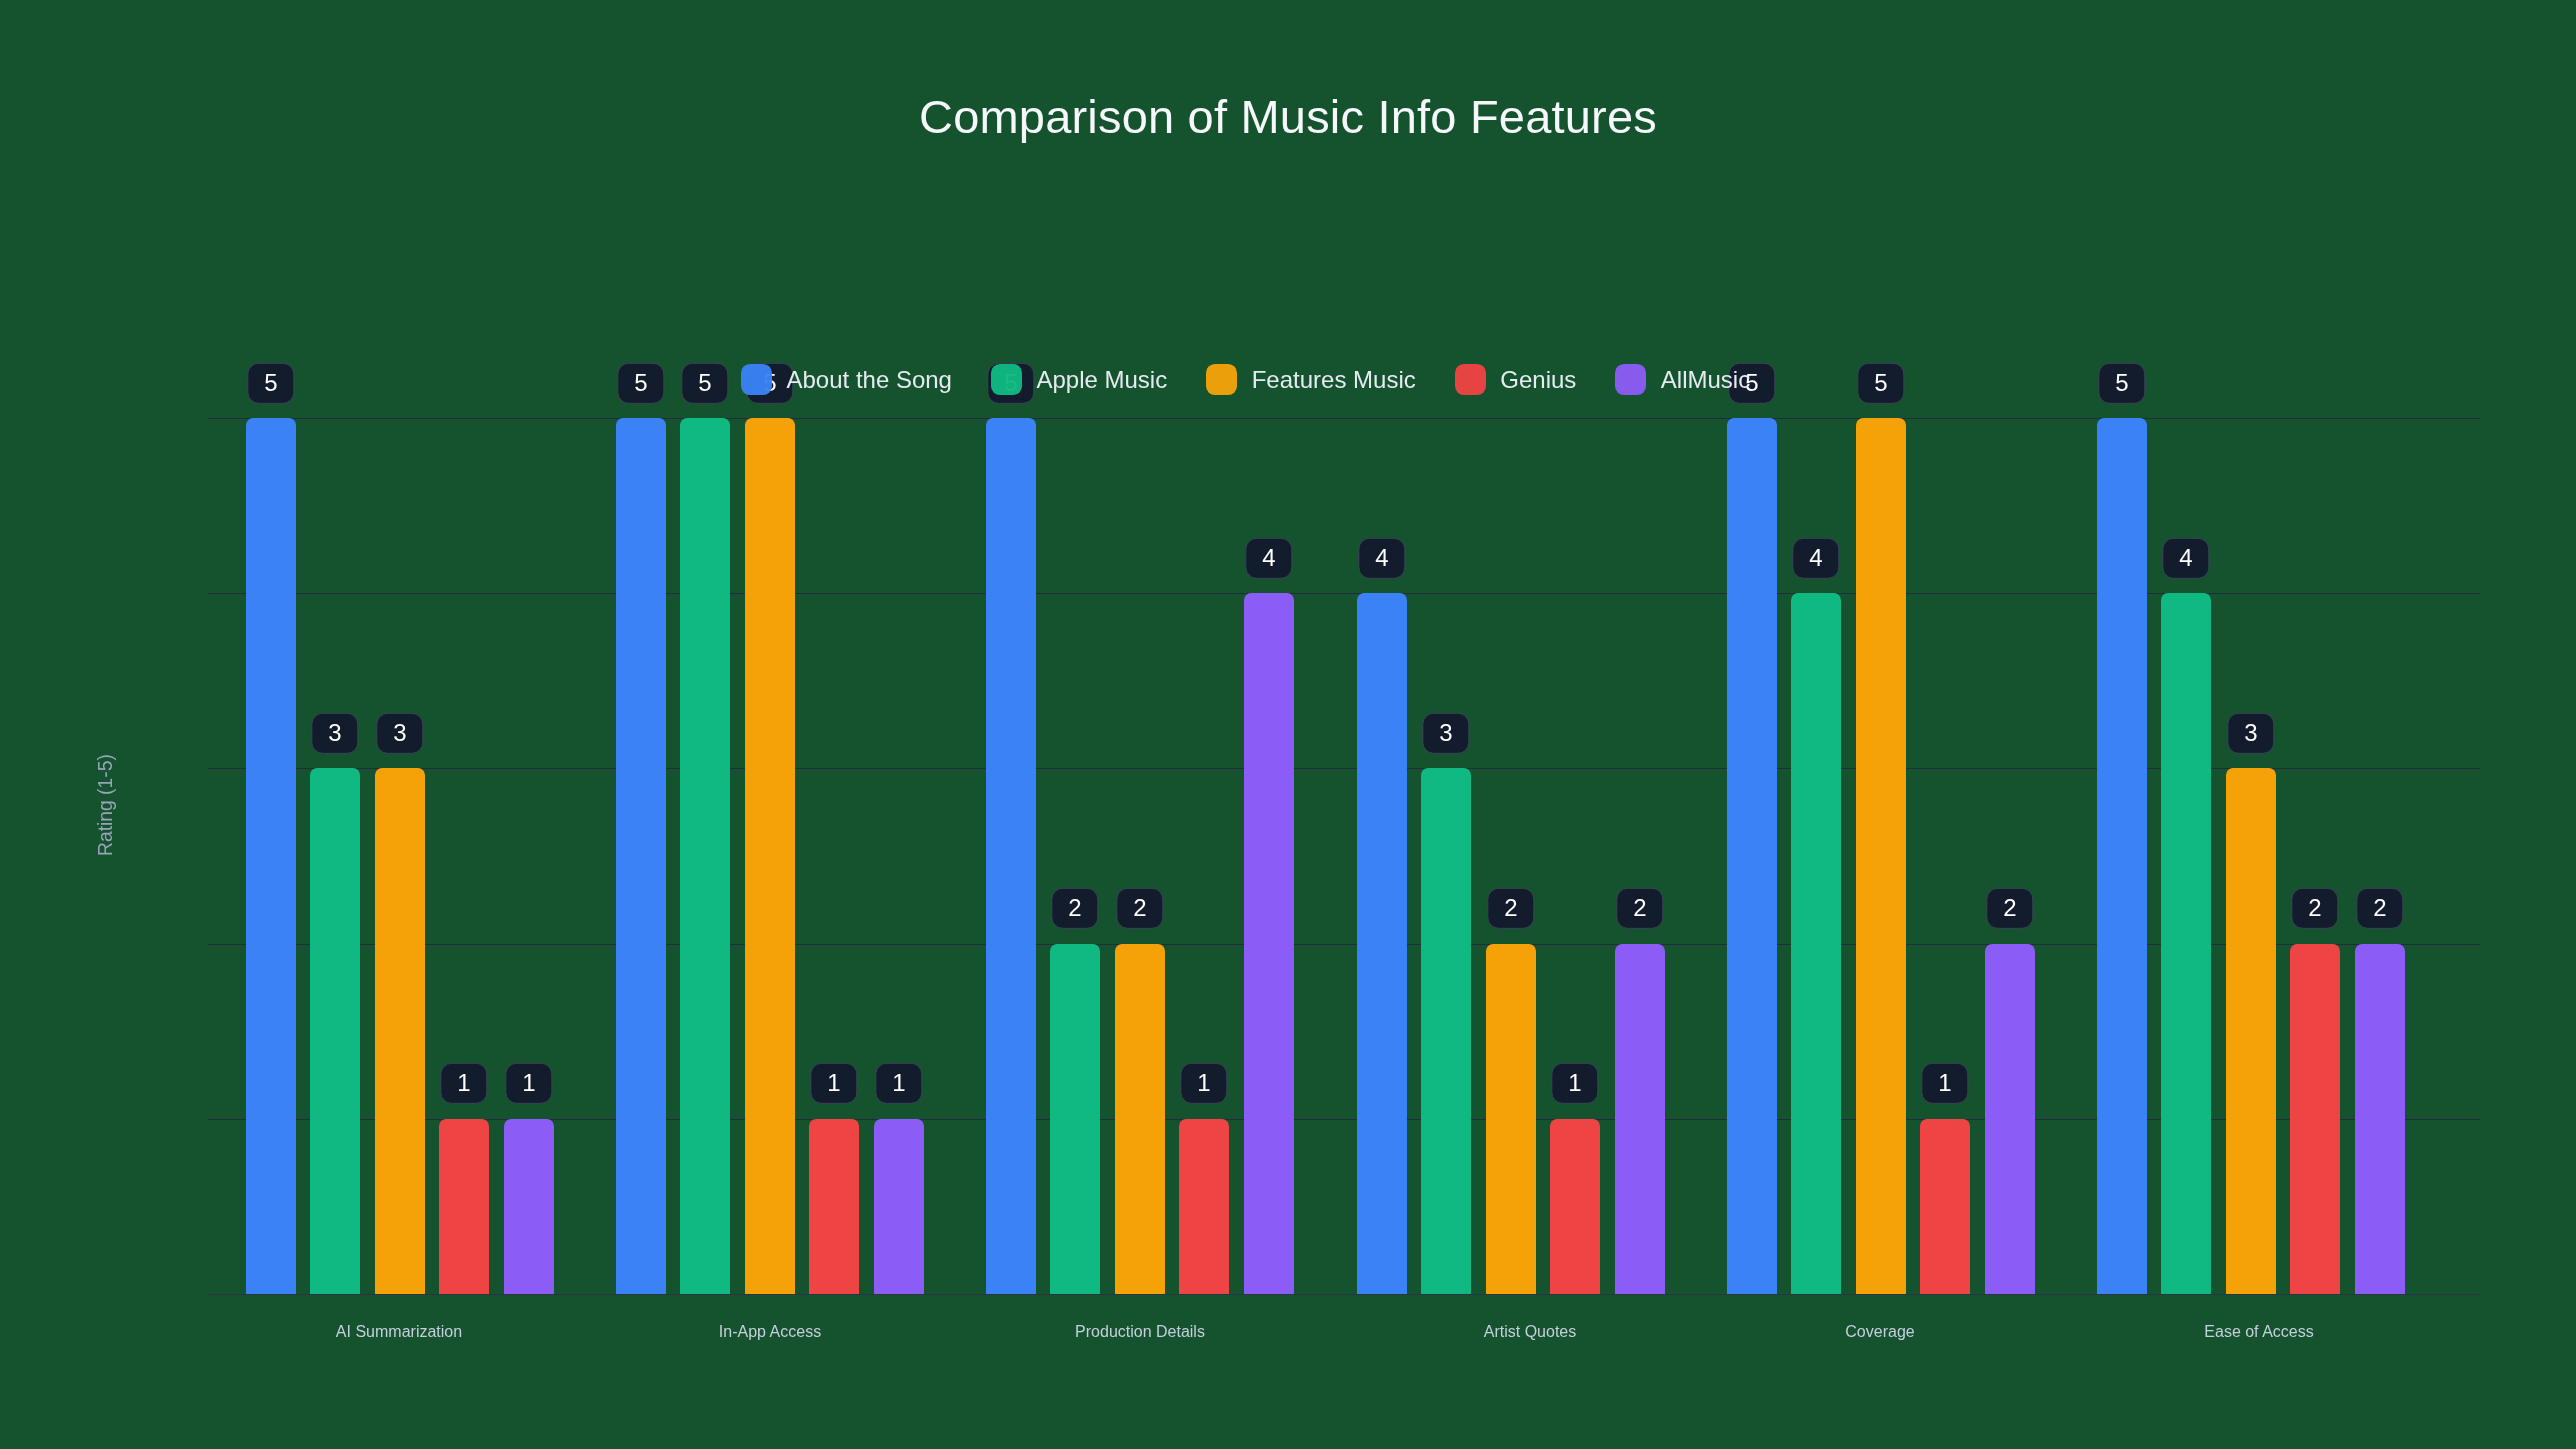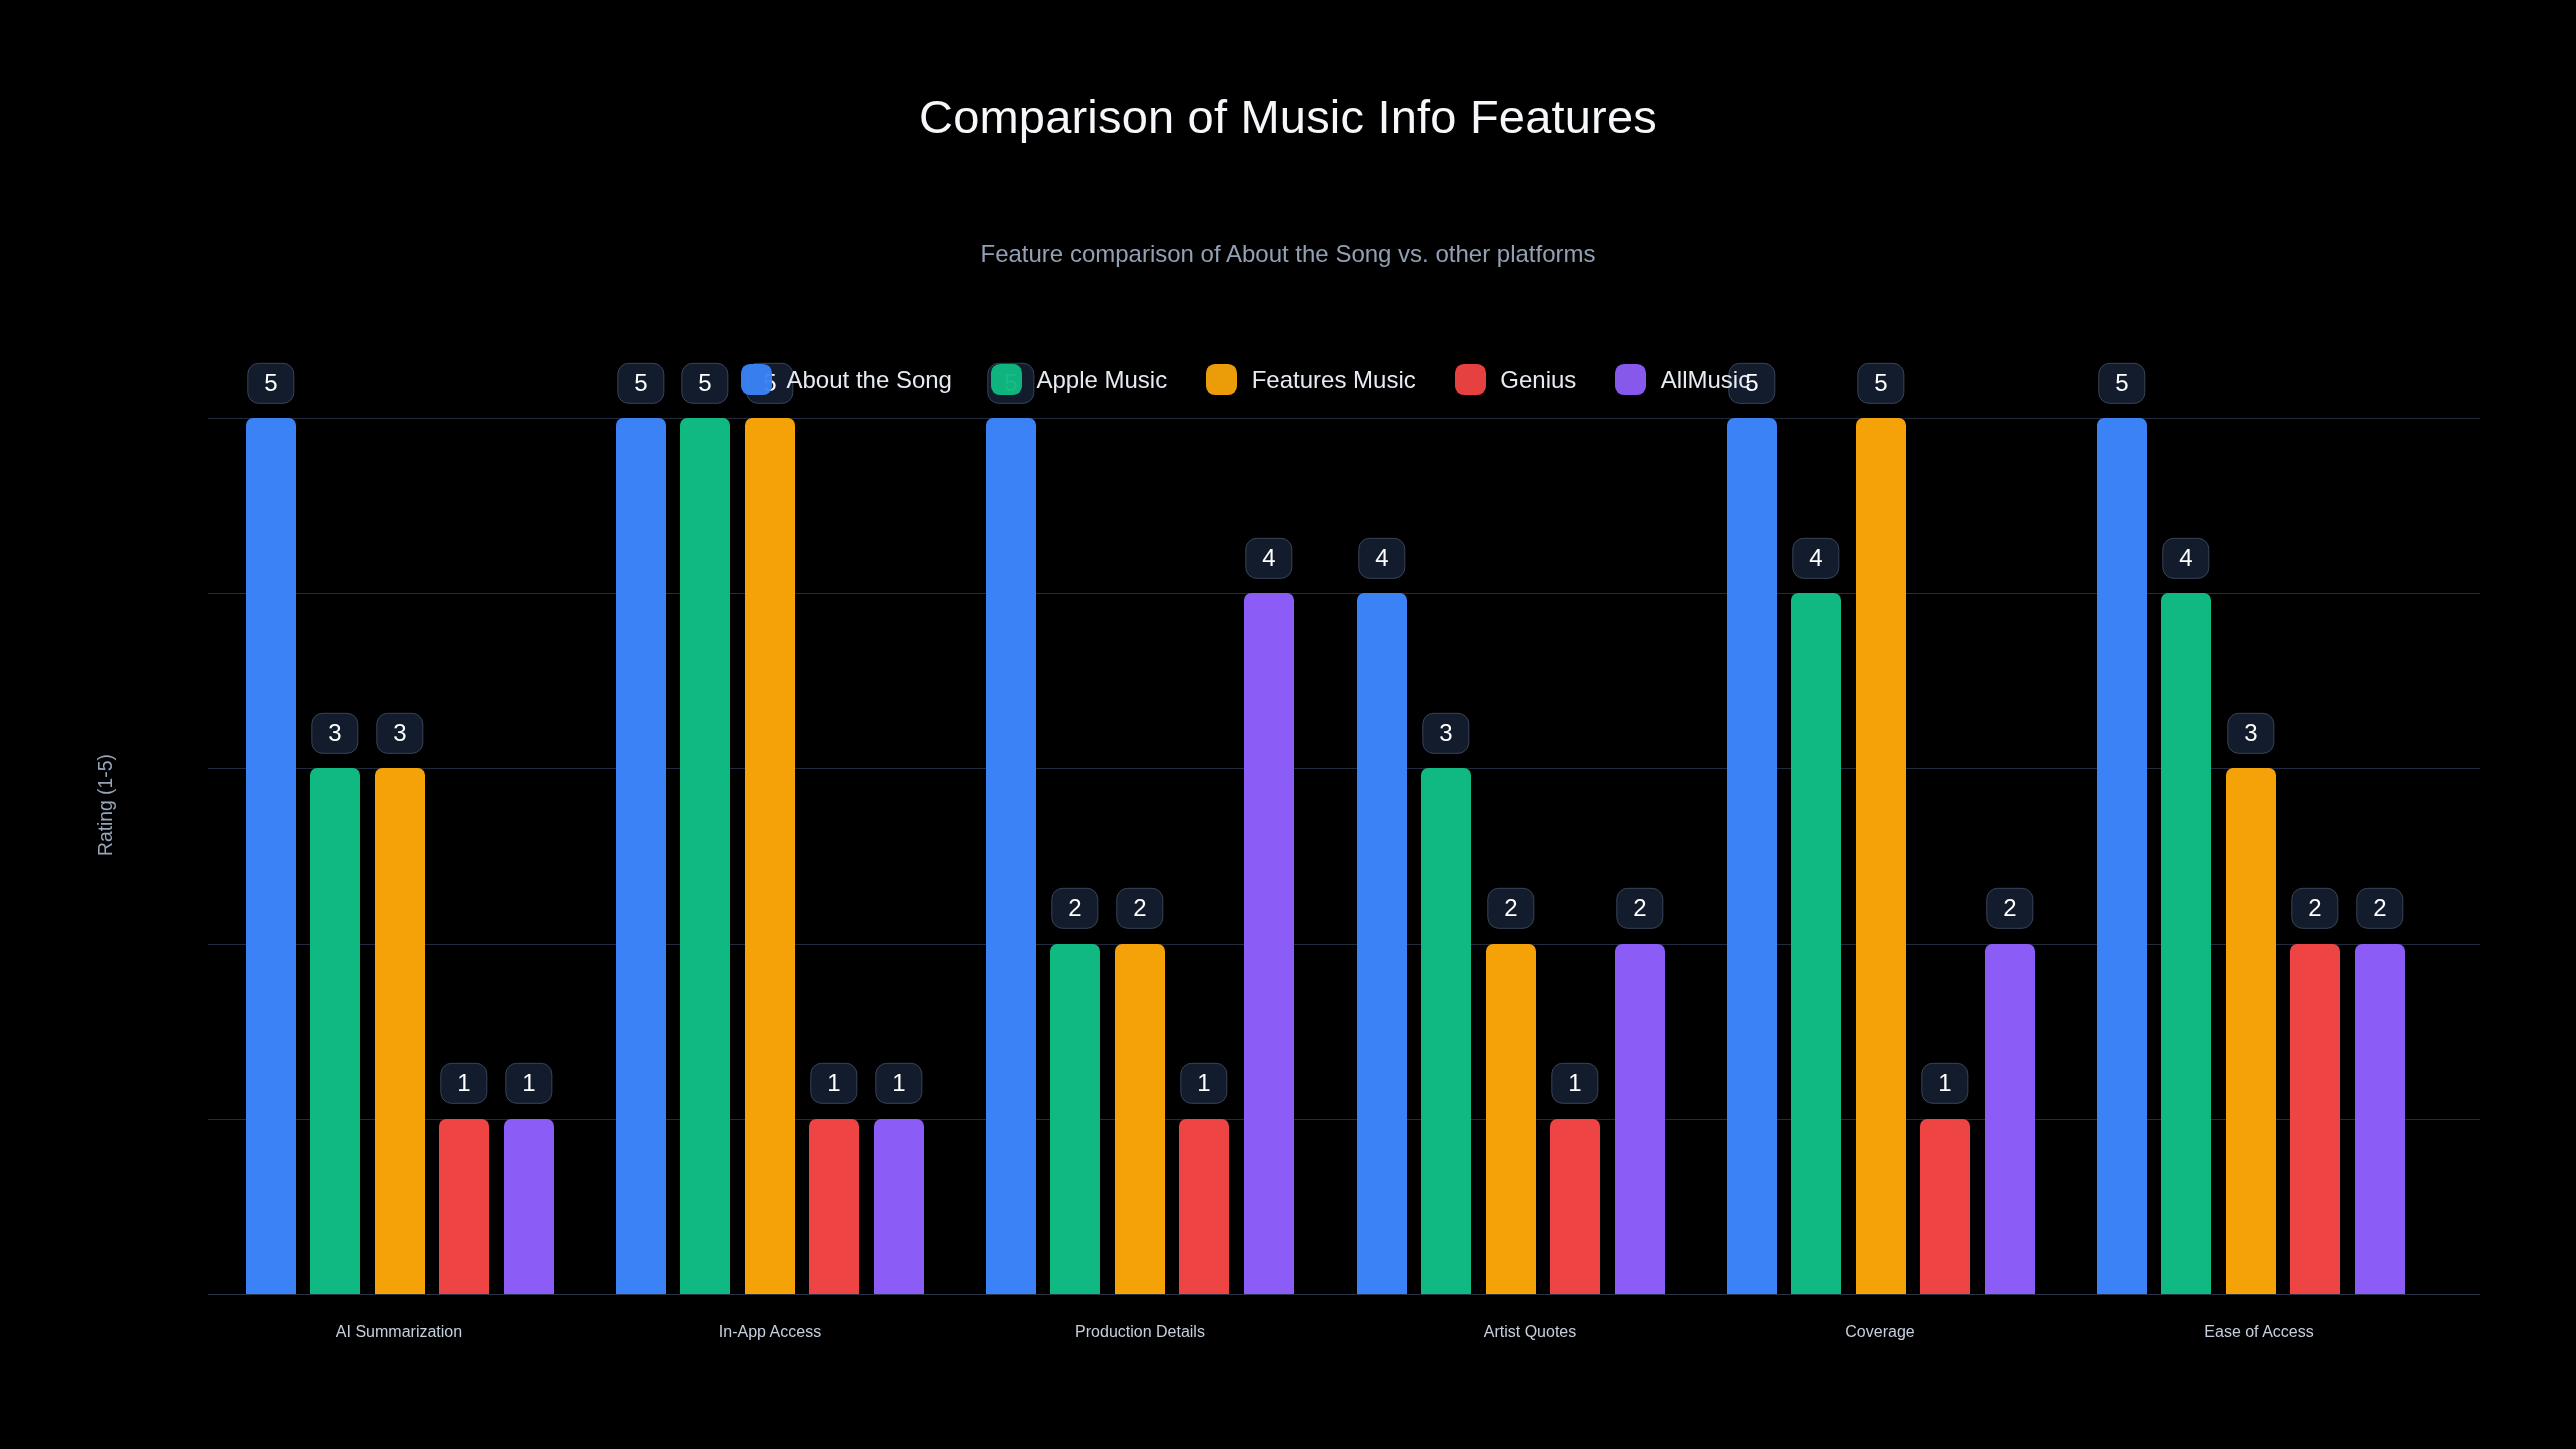--- a/index.html
+++ b/index.html
@@ -2,21 +2,21 @@
 <html style="font-size:13px"><head>
 <meta charset="utf-8">
 <style>
   * { box-sizing: border-box; margin: 0; padding: 0; }
   html, body {
     width: 2576px; height: 1449px;
     background: #111827;
     font-family: "Liberation Sans", sans-serif;
     overflow: hidden;
   }
-  #root { position: relative; width: 2576px; height: 1449px; background: #000000; }
+  #root { position: relative; width: 2576px; height: 1449px; background: #14532d; }
 
   
   #chart-title {
     position: absolute; left: 0; top: 89px; width: 2576px;
     text-align: center;
     font-size: 47px; font-weight: 400; color: #F5F7FA;
     letter-spacing: 0.2px;
   }
   #chart-subtitle {
     position: absolute; left: 0; top: 240px; width: 2576px;
@@ -84,21 +84,20 @@
     font-size: 16px; color: #C6CFDD;
     white-space: nowrap;
   }
 </style>
 </head>
 <body>
 
 <div id="root">
 
   <div id="chart-title">Comparison of Music Info Features</div>
-  <div id="chart-subtitle">Feature comparison of About the Song vs. other platforms</div>
 
   <div id="legend">
       <div class="legend-item">
         <span class="legend-swatch" style="background: rgb(59, 130, 246);"></span>
         <span class="legend-label">About the Song</span>
       </div>
       <div class="legend-item">
         <span class="legend-swatch" style="background: rgb(16, 185, 129);"></span>
         <span class="legend-label">Apple Music</span>
       </div>

